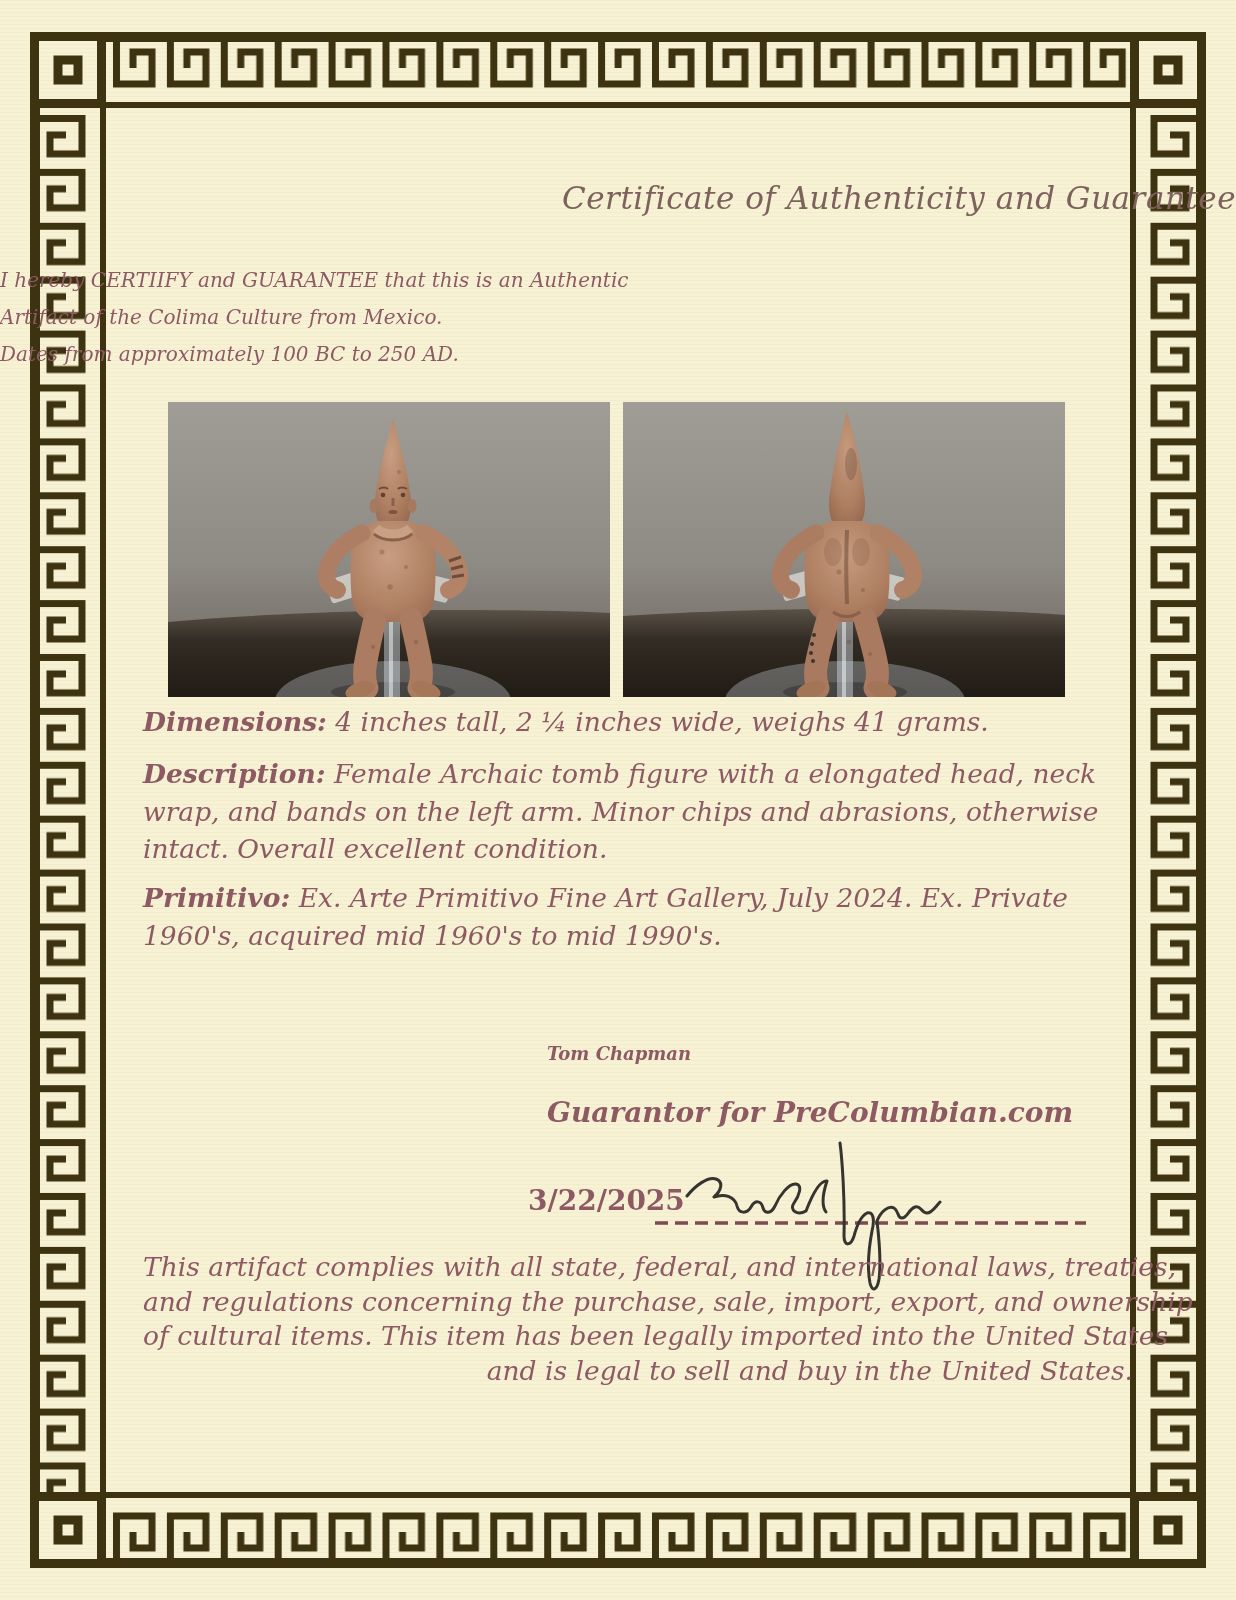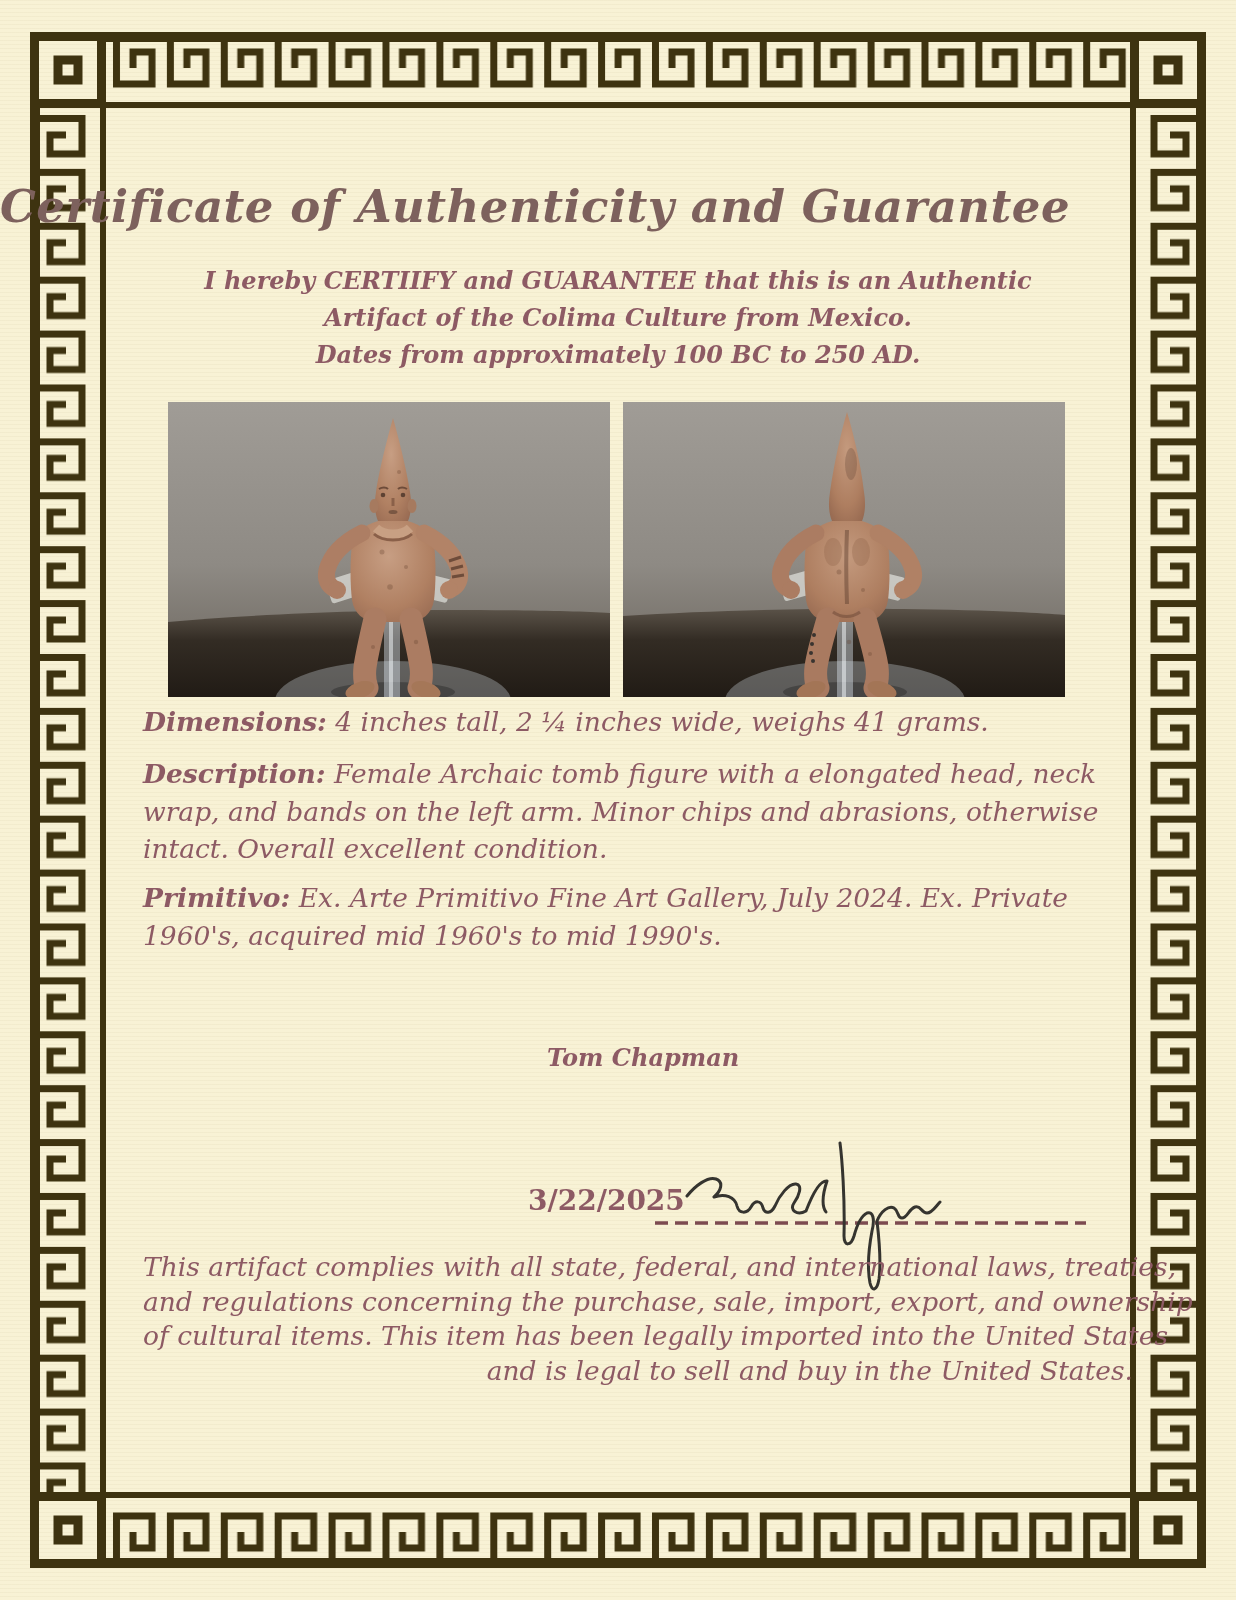--- a/index.html
+++ b/index.html
@@ -11,37 +11,37 @@
   .page{
     position:relative;width:1236px;height:1600px;overflow:hidden;
     background-color:#f8f2d5;
     background-image:repeating-linear-gradient(180deg,
       rgba(140,125,70,0.055) 0px, rgba(140,125,70,0.055) 1px,
       rgba(255,255,255,0.0) 1px, rgba(255,255,255,0.0) 4px);
   }
   .abs{position:absolute;}
   .border-svg{left:0;top:0;}
   .title{
-    left:0;right:0;top:180px;text-align:left;
-    font-size:45px;font-weight:bold;font-style:italic;
+    left:0;right:0;top:180px;text-align:right;
+    font-size:31px;font-weight:normal;font-style:italic;
     color:#7d615d;letter-spacing:0.5px;
   }
   .statement{
-    left:0;right:0;top:262px;text-align:center;
-    font-size:24px;font-weight:bold;font-style:italic;
+    left:0;right:0;top:262px;
+    font-size:20px;font-weight:normal;font-style:italic;
     color:#8d5a64;line-height:37px;
   }
   .para{
     left:143px;width:980px;font-size:26.5px;font-style:italic;
     color:#8d5a64;line-height:37.5px;
   }
   .para .line{white-space:nowrap;}
   .label{font-weight:bold;}
   .sig-name{
-    left:547px;top:1043px;font-size:24px;font-weight:bold;
+    left:547px;top:1043px;font-size:18px;font-weight:bold;
     font-style:italic;color:#8d5a64;white-space:nowrap;
   }
   .sig-role{
     left:547px;top:1096px;font-size:28px;font-weight:bold;
     font-style:italic;color:#8d5a64;white-space:nowrap;
   }
   .sig-date{
     left:528px;top:1184px;font-size:28px;font-weight:600;
     color:#8d5a64;white-space:nowrap;
   }
@@ -250,20 +250,21 @@
 
   <div class="abs para" style="top:879px">
     <div class="line">
       <span class="label">Primitivo:</span>
       <span>Ex. Arte Primitivo Fine Art Gallery, July 2024. Ex. Private</span>
     </div>
     <div class="line">1960's, acquired mid 1960's to mid 1990's.</div>
   </div>
 
   <div class="abs sig-name">Tom Chapman</div>
+  <div class="abs sig-role">Guarantor for PreColumbian.com</div>
   <div class="abs sig-date">3/22/2025</div>
 
   <svg class="abs sig-svg" width="520" height="210" viewBox="600 1115 520 210">
     <line x1="655" y1="1223" x2="1086" y2="1223" stroke="#7c4b50" stroke-width="3.5" stroke-dasharray="13 7"></line>
     <path fill="none" stroke="#35342f" stroke-width="3" stroke-linecap="round" stroke-linejoin="round" d="M687 1196 C695 1186 708 1176 716 1179 C724 1182 721 1191 714 1197
              C725 1193 735 1197 737 1206 C739 1214 747 1214 751 1207
              C755 1200 761 1200 763 1208 C765 1214 771 1214 775 1206
              C779 1196 789 1183 796 1184 C803 1185 799 1196 794 1203
              C789 1210 797 1216 806 1211 C811 1198 819 1180 827 1181
              C823 1193 821 1205 826 1212

